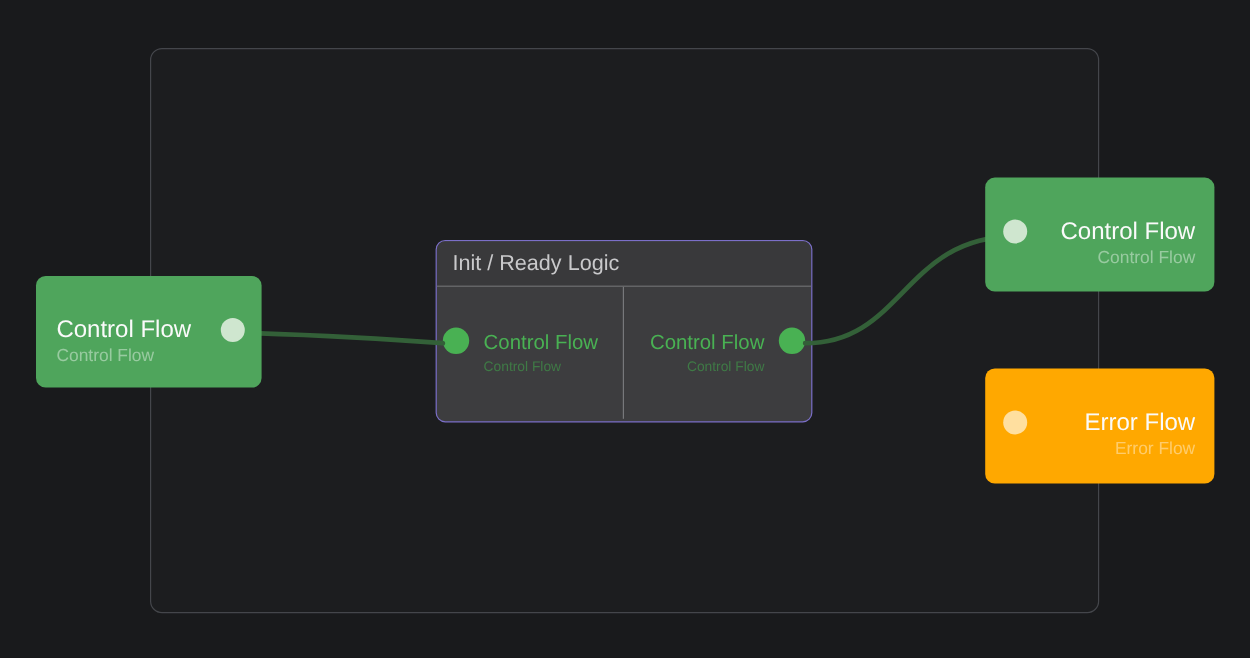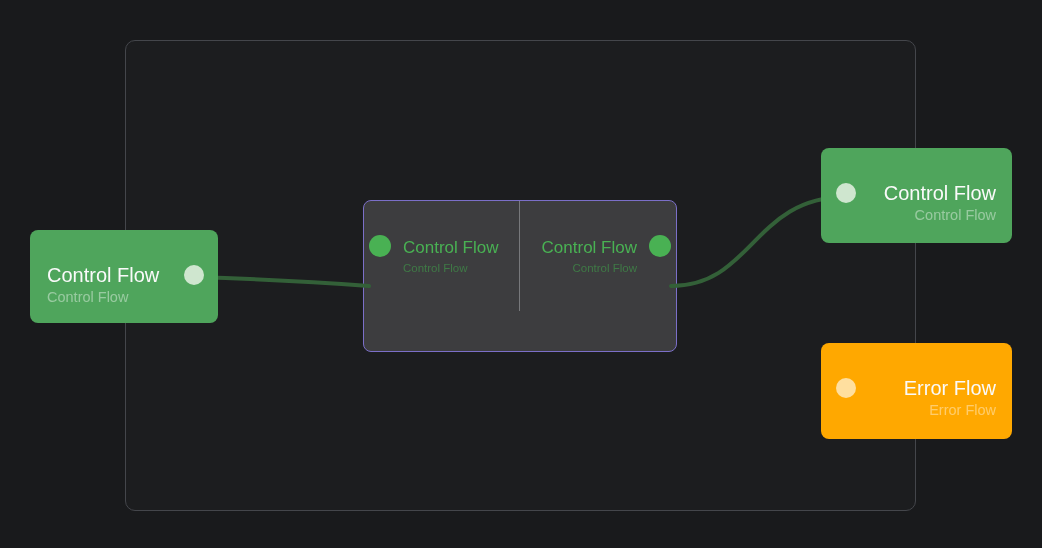--- a/index.html
+++ b/index.html
@@ -24,21 +24,21 @@
     fill:none;stroke:#336038;stroke-width:4;stroke-linecap:round;
     pointer-events:stroke;
   }
   
   .node{position:absolute;border-radius:8px;}
   .node .title{font-size:20px;color:#fafafa;line-height:26px;white-space:nowrap;}
   .node .subtitle{font-size:14.5px;line-height:19px;color:rgba(255,255,255,0.42);white-space:nowrap;}
   .port{width:20px;height:20px;border-radius:50%;flex:0 0 auto;}
   
   .node-green{background:#4fa55c;z-index:4;}
-  .node-orange{background:#ffa800;z-index:4;margin-top:36px;}
+  .node-orange{background:#ffa800;z-index:4;}
   .node-left{left:30px;top:230px;width:188px;height:93px;padding:32px 14px 0 17px;}
   .node-left .row{display:flex;align-items:center;justify-content:space-between;}
   .node-left .port{background:#cfe6cf;}
   
   .node-topright{left:821px;top:148px;width:191px;height:95px;padding:32px 16px 0 15px;}
   .node-error{left:821px;top:307px;width:191px;height:96px;padding:32px 16px 0 15px;}
   .row{display:flex;align-items:center;justify-content:space-between;}
   .node-topright .port{background:#cfe6cf;}
   .node-error .port{background:#ffdf9f;}
   .ta-r{text-align:right;}
@@ -82,20 +82,21 @@
 
   <div class="node node-green node-left">
     <div class="row">
       <span class="title">Control Flow</span>
       <span class="port"></span>
     </div>
     <div class="subtitle">Control Flow</div>
   </div>
 
   <div class="node node-init">
+    <div class="header">Init / Ready Logic</div>
     <div class="body">
       <div class="col col-in">
         <span class="port port-in"></span>
         <span class="c-title">Control Flow</span>
         <span class="c-sub">Control Flow</span>
       </div>
       <div class="col col-out">
         <span class="port port-out"></span>
         <span class="c-title">Control Flow</span>
         <span class="c-sub">Control Flow</span>

